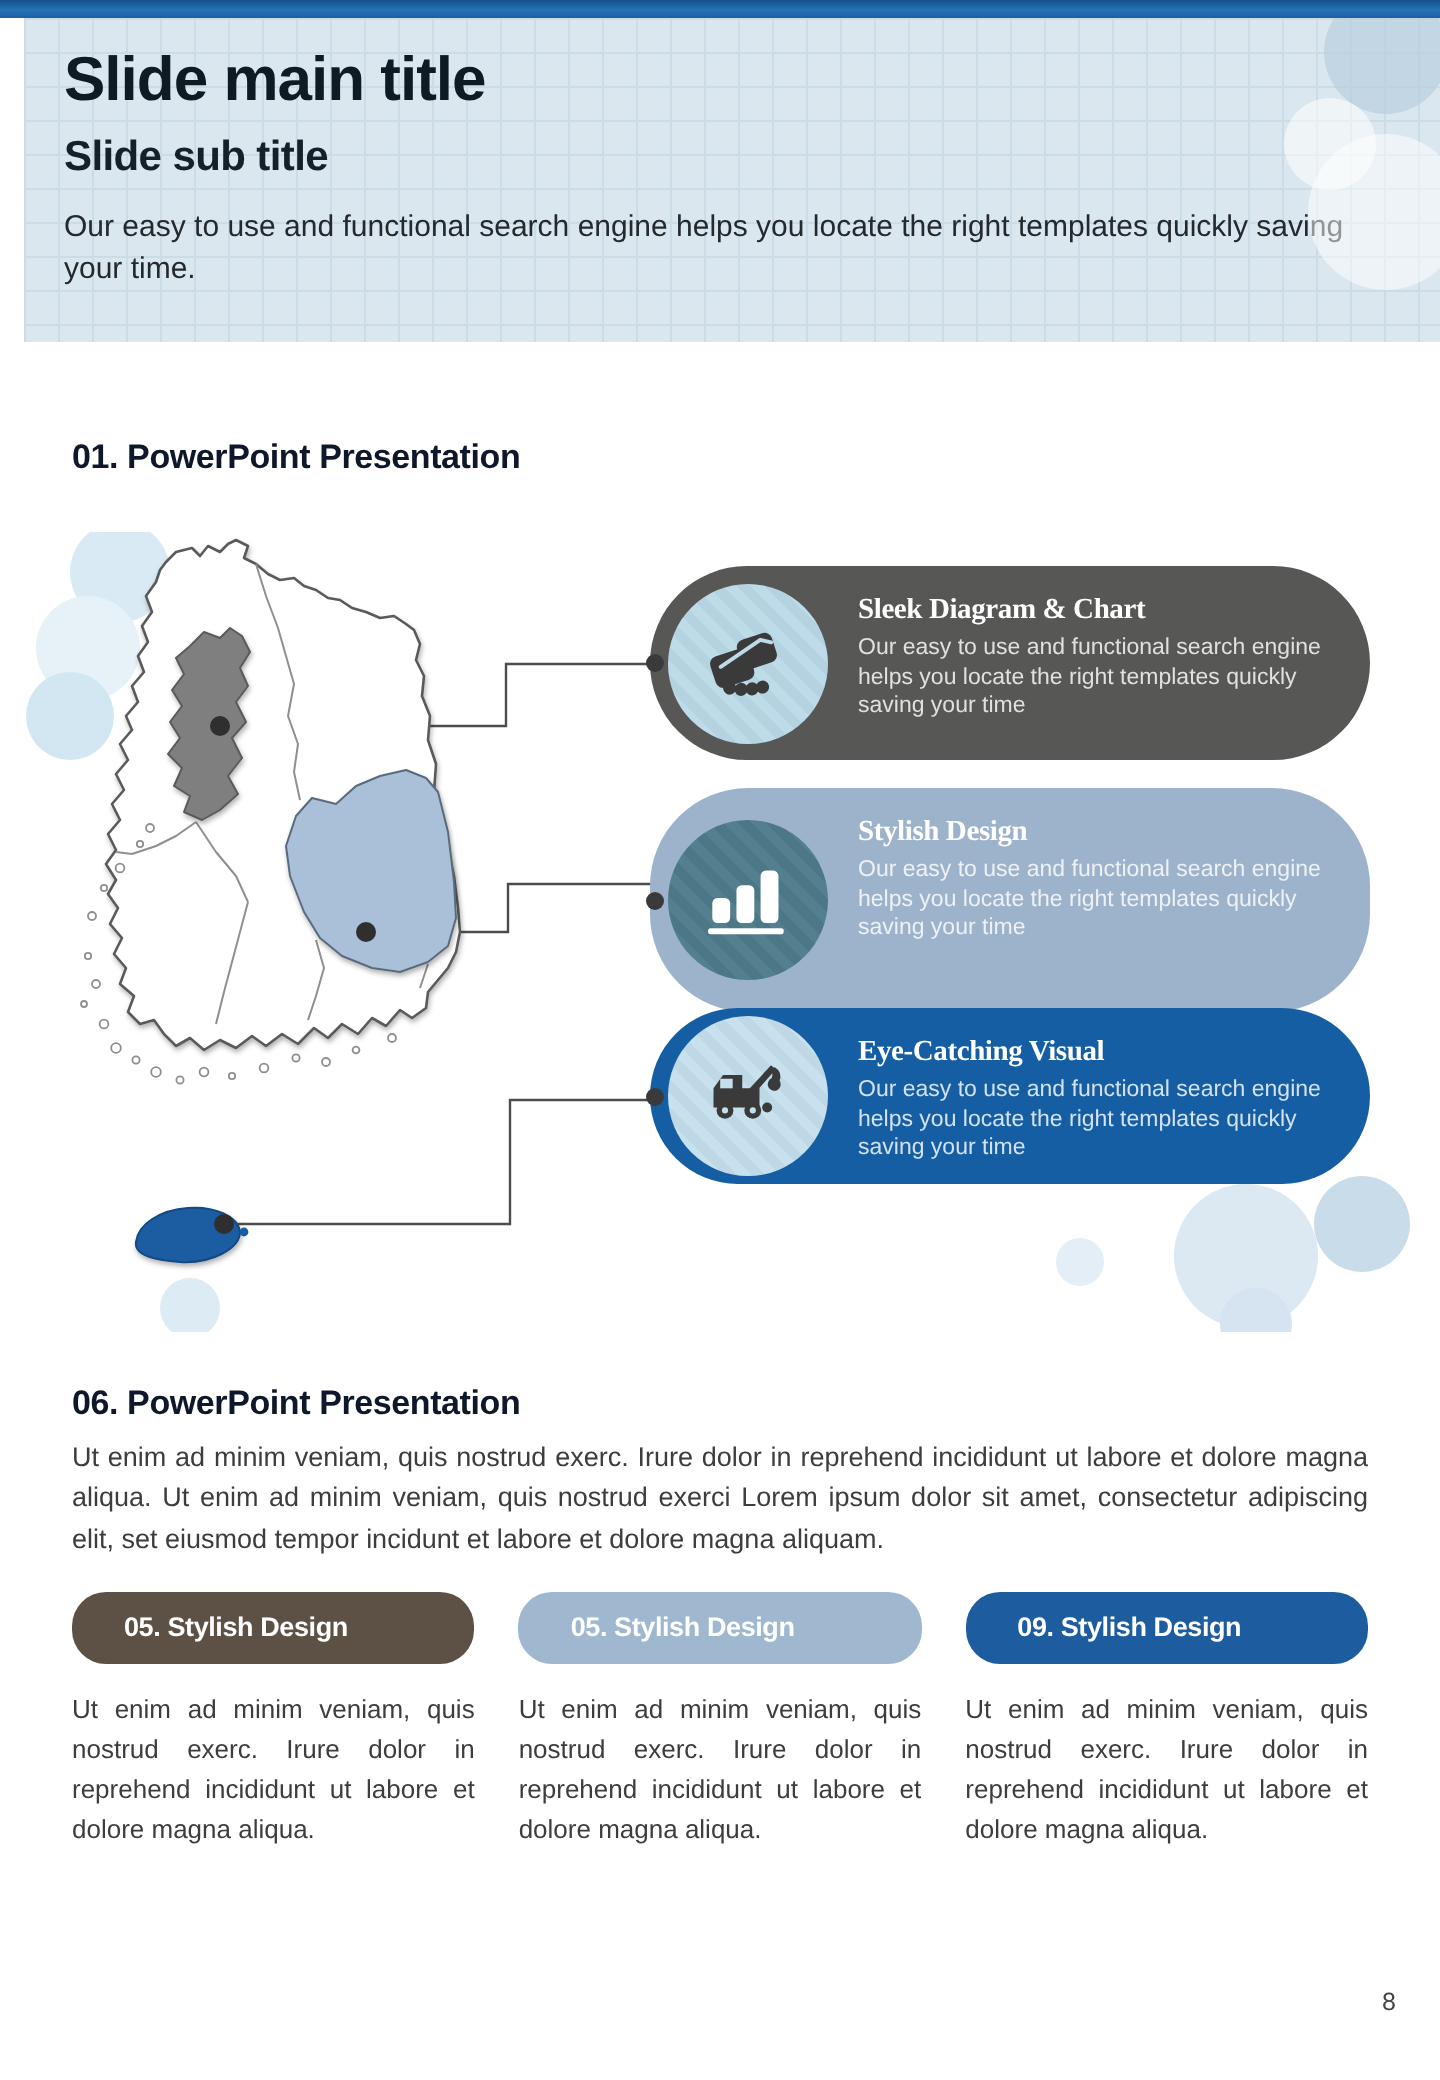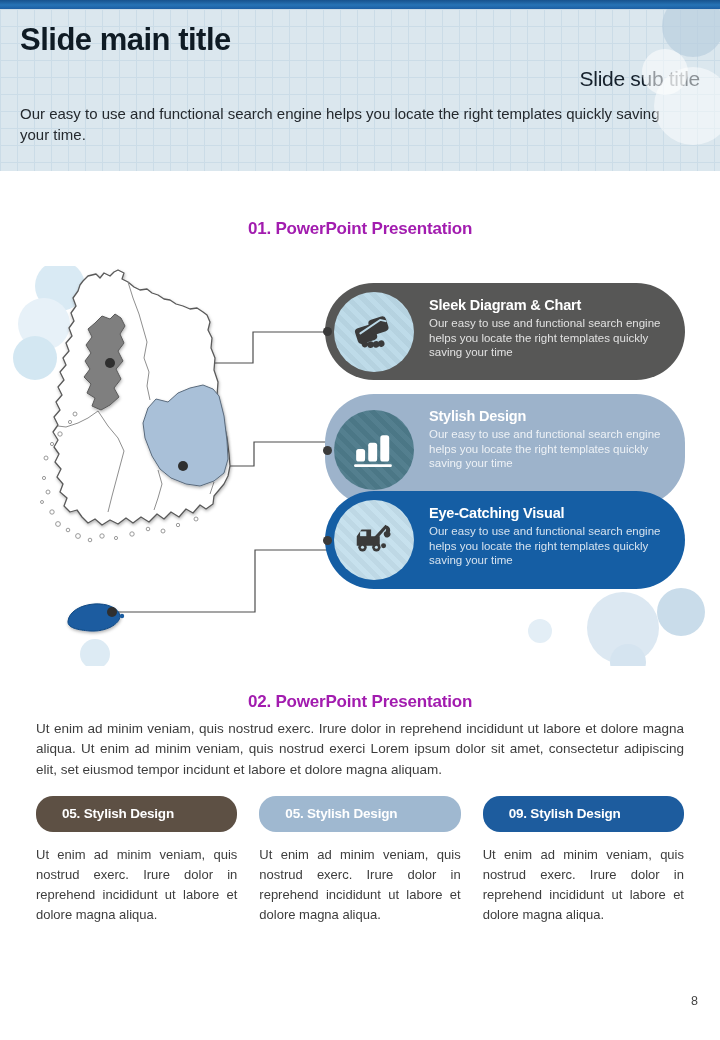--- a/index.html
+++ b/index.html
@@ -12,56 +12,57 @@
   .topbar { height:9px; background:linear-gradient(#17528d,#2673b5 55%,#1d5fa3); }
   
   .header {
     position:relative; height:162px; overflow:hidden;
     padding:13px 20px 0 20px;
     background-color:#dbe7ee;
     background-image:
       linear-gradient(#cbdce7 1px, transparent 1px),
       linear-gradient(90deg,#cbdce7 1px, transparent 1px);
     background-size:17px 17px;
+    margin-left:12px;
   }
   .header .deco { position:absolute; border-radius:50%; }
   .deco-a { width:62px; height:62px; right:-4px; top:-14px; background:#b7cddd; opacity:.65; }
   .deco-b { width:46px; height:46px; right:32px; top:40px; background:#ffffff; opacity:.55; }
   .deco-c { width:78px; height:78px; right:-12px; top:58px; background:#ffffff; opacity:.5; }
   .main-title { font-size:31px; font-weight:bold; color:#0f1b24; letter-spacing:-0.5px; line-height:1.15; }
-  .sub-title  { font-size:21px; font-weight:400; color:#15202b; margin-top:9px; letter-spacing:-0.3px;text-align:right; }
+  .sub-title  { font-size:21px; font-weight:700; color:#15202b; margin-top:9px; letter-spacing:-0.3px; }
   .header-desc { font-size:15px; color:#24292e; margin-top:12px; line-height:1.4; max-width:665px; }
   
   .main { padding:48px 36px 0 36px; }
-  .section-heading { font-size:17px; font-weight:bold; color:#a21caf; letter-spacing:-0.2px;text-align:center; }
+  .section-heading { font-size:17px; font-weight:bold; color:#0f172a; letter-spacing:-0.2px; }
   .section-body { font-size:13.5px; color:#3d3d3d; line-height:1.5; margin-top:7px; text-align:justify; }
   
   .diagram { position:relative; height:400px; margin:27px -36px 0 -36px; }
   .diagram svg.scene { position:absolute; inset:0; }
   .callout {
     position:absolute; left:325px; width:360px; border-radius:49px;
     color:#fff; padding:14px 22px 0 104px;
   }
   .callout .edge-dot {
     position:absolute; left:-2px; top:50%; margin-top:-4.5px;
     width:9px; height:9px; border-radius:50%; background:#3a3a3a;
   }
   .callout .circle {
     position:absolute; left:9px; top:50%; margin-top:-40px;
     width:80px; height:80px; border-radius:50%;
     display:flex; align-items:center; justify-content:center;
     background-image:repeating-linear-gradient(45deg, rgba(0,0,0,0.035) 0 5px, rgba(255,255,255,0.03) 5px 10px);
   }
   .callout-1 { top:17px;  height:97px; background:#575756; }
   .callout-2 { top:128px; height:112px; background:#9db3cb; }
-  .callout-3 { top:225px; height:98px; background:#155ea4; }
+  .callout-3 { top:238px; height:88px; background:#155ea4; }
   .callout-1 .circle { background-color:#bcdae8; }
   .callout-2 .circle { background-color:#4e7b8b; }
   .callout-3 .circle { background-color:#c5e0ed; }
-  .callout-title { font-size:14.5px; font-weight:bold; letter-spacing:-0.2px; }
+  .callout-title { font-size:14.5px; font-weight:bold; letter-spacing:-0.2px;font-family:Liberation Serif, serif; }
   .callout-body  { font-size:11.5px; line-height:1.27; margin-top:3px; color:rgba(255,255,255,0.82); max-width:256px; }
   
   .section-2 { margin-top:26px; }
   .cards { display:grid; grid-template-columns:repeat(3,1fr); column-gap:22px; margin-top:16px; }
   .card-pill {
     height:36px; border-radius:17px; color:#ffffff;
     font-size:13.5px; font-weight:bold; line-height:36px; padding-left:26px;
     letter-spacing:-0.2px;
   }
   .card-pill-1 { background:#5d5044; }
@@ -222,21 +223,21 @@
           <circle cx="12" cy="31.5" r="1.6" fill="#c5e0ed"></circle>
           <circle cx="26.5" cy="31.5" r="1.6" fill="#c5e0ed"></circle>
         </svg>
       </span>
       <div class="callout-title">Eye-Catching Visual</div>
       <div class="callout-body">Our easy to use and functional search engine helps you locate the right templates quickly saving your time</div>
     </div>
   </div>
 
   <section class="section-2">
-    <h2 class="section-heading">02. PowerPoint Presentation</h2>
+    <h2 class="section-heading">06. PowerPoint Presentation</h2>
     <p class="section-body">Ut enim ad minim veniam, quis nostrud exerc. Irure dolor in reprehend incididunt ut labore et dolore magna aliqua. Ut enim ad minim veniam, quis nostrud exerci  Lorem ipsum dolor sit amet, consectetur adipiscing elit, set eiusmod tempor incidunt et labore et dolore magna aliquam.</p>
 
     <div class="cards">
       <div>
         <div class="card-pill card-pill-1">05. Stylish Design</div>
         <p class="card-body">Ut enim ad minim veniam, quis nostrud exerc. Irure dolor in reprehend incididunt ut labore et dolore magna aliqua.</p>
       </div>
       <div>
         <div class="card-pill card-pill-2">05. Stylish Design</div>
         <p class="card-body">Ut enim ad minim veniam, quis nostrud exerc. Irure dolor in reprehend incididunt ut labore et dolore magna aliqua.</p>

